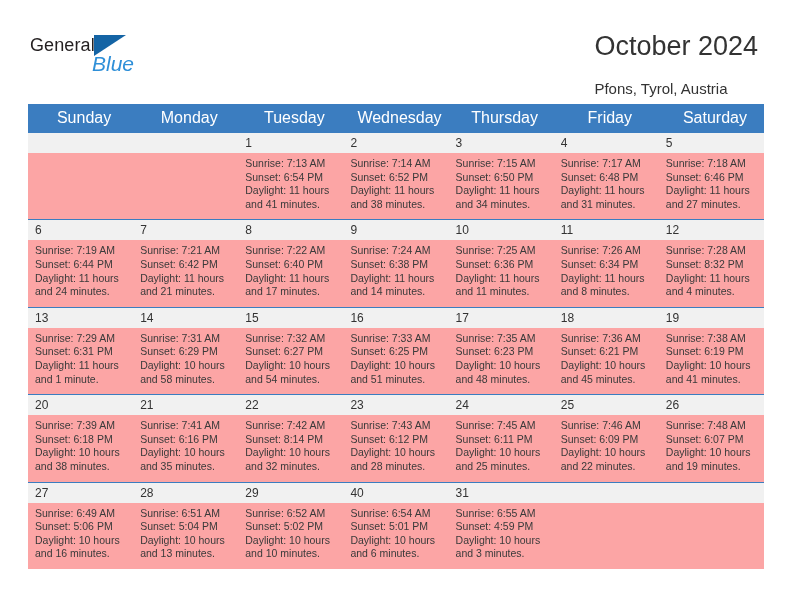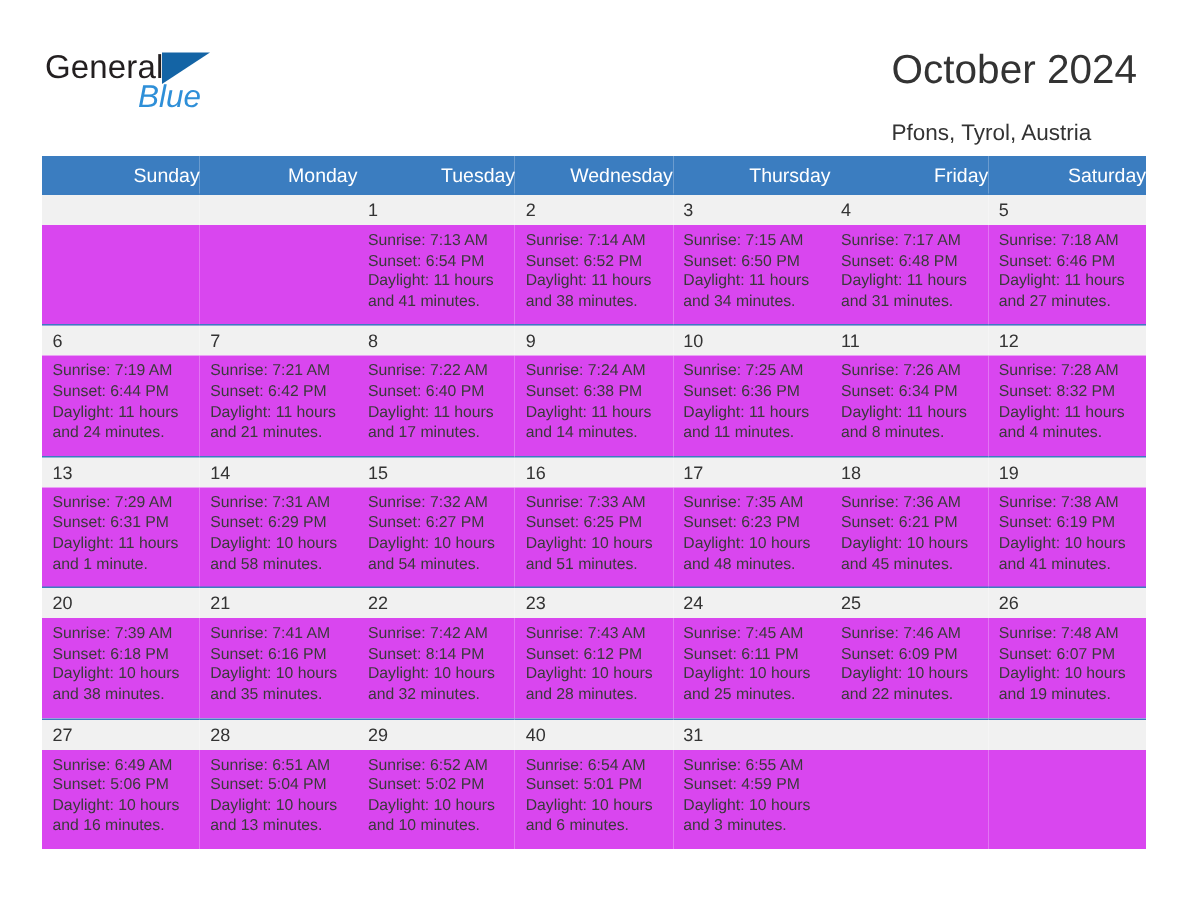--- a/index.html
+++ b/index.html
@@ -29,21 +29,21 @@
     padding: 28px 34px 0 30px;
     box-sizing: border-box;
     height: 104px;
   }
   .brand {
     position: relative;
     width: 200px;
     padding-top: 6px;
   }
   .brand-row1 {
-    font-size: 22px;
+    font-size: 18px;
     color: #231f20;
     letter-spacing: .1px;
     line-height: 22px;
     display: inline-block;
     position: relative;
   }
   .brand-tri {
     display: inline-block;
     width: 0;
     height: 0;
@@ -86,42 +86,42 @@
   table.cal {
     border-collapse: collapse;
     table-layout: fixed;
     width: 736px;
   }
   table.cal col { width: 105.14px; }
 
   thead th {
     background: #3b7dc0;
     color: #ffffff;
-    font-size: 13px;
+    font-size: 16px;
     font-weight: normal;
-    text-align: right;
+    text-align: center;
     padding: 5px 0 5px 7px;
     height: 18px;
     box-sizing: border-box;
   }
 
   tr.daynum-row td {
     background: #f1f1f1;
     font-size: 12px;
     color: #333333;
     padding: 3px 0 3px 7px;
     border-top: 1px solid #3b7dc0;
     vertical-align: top;
     height: 18px;
     box-sizing: border-box;
   }
   tr.daynum-row td.empty { background: #f1f1f1; }
 
   tr.detail-row td {
-    background: #d946ef;
+    background: #fca5a5;
     font-size: 10.5px;
     color: #3a3a3a;
     line-height: 13.6px;
     padding: 4px 6px 8px 7px;
     vertical-align: top;
     height: 58px;
     box-sizing: border-box;
   }
   tr.detail-row td .line { white-space: nowrap; }
 </style>

